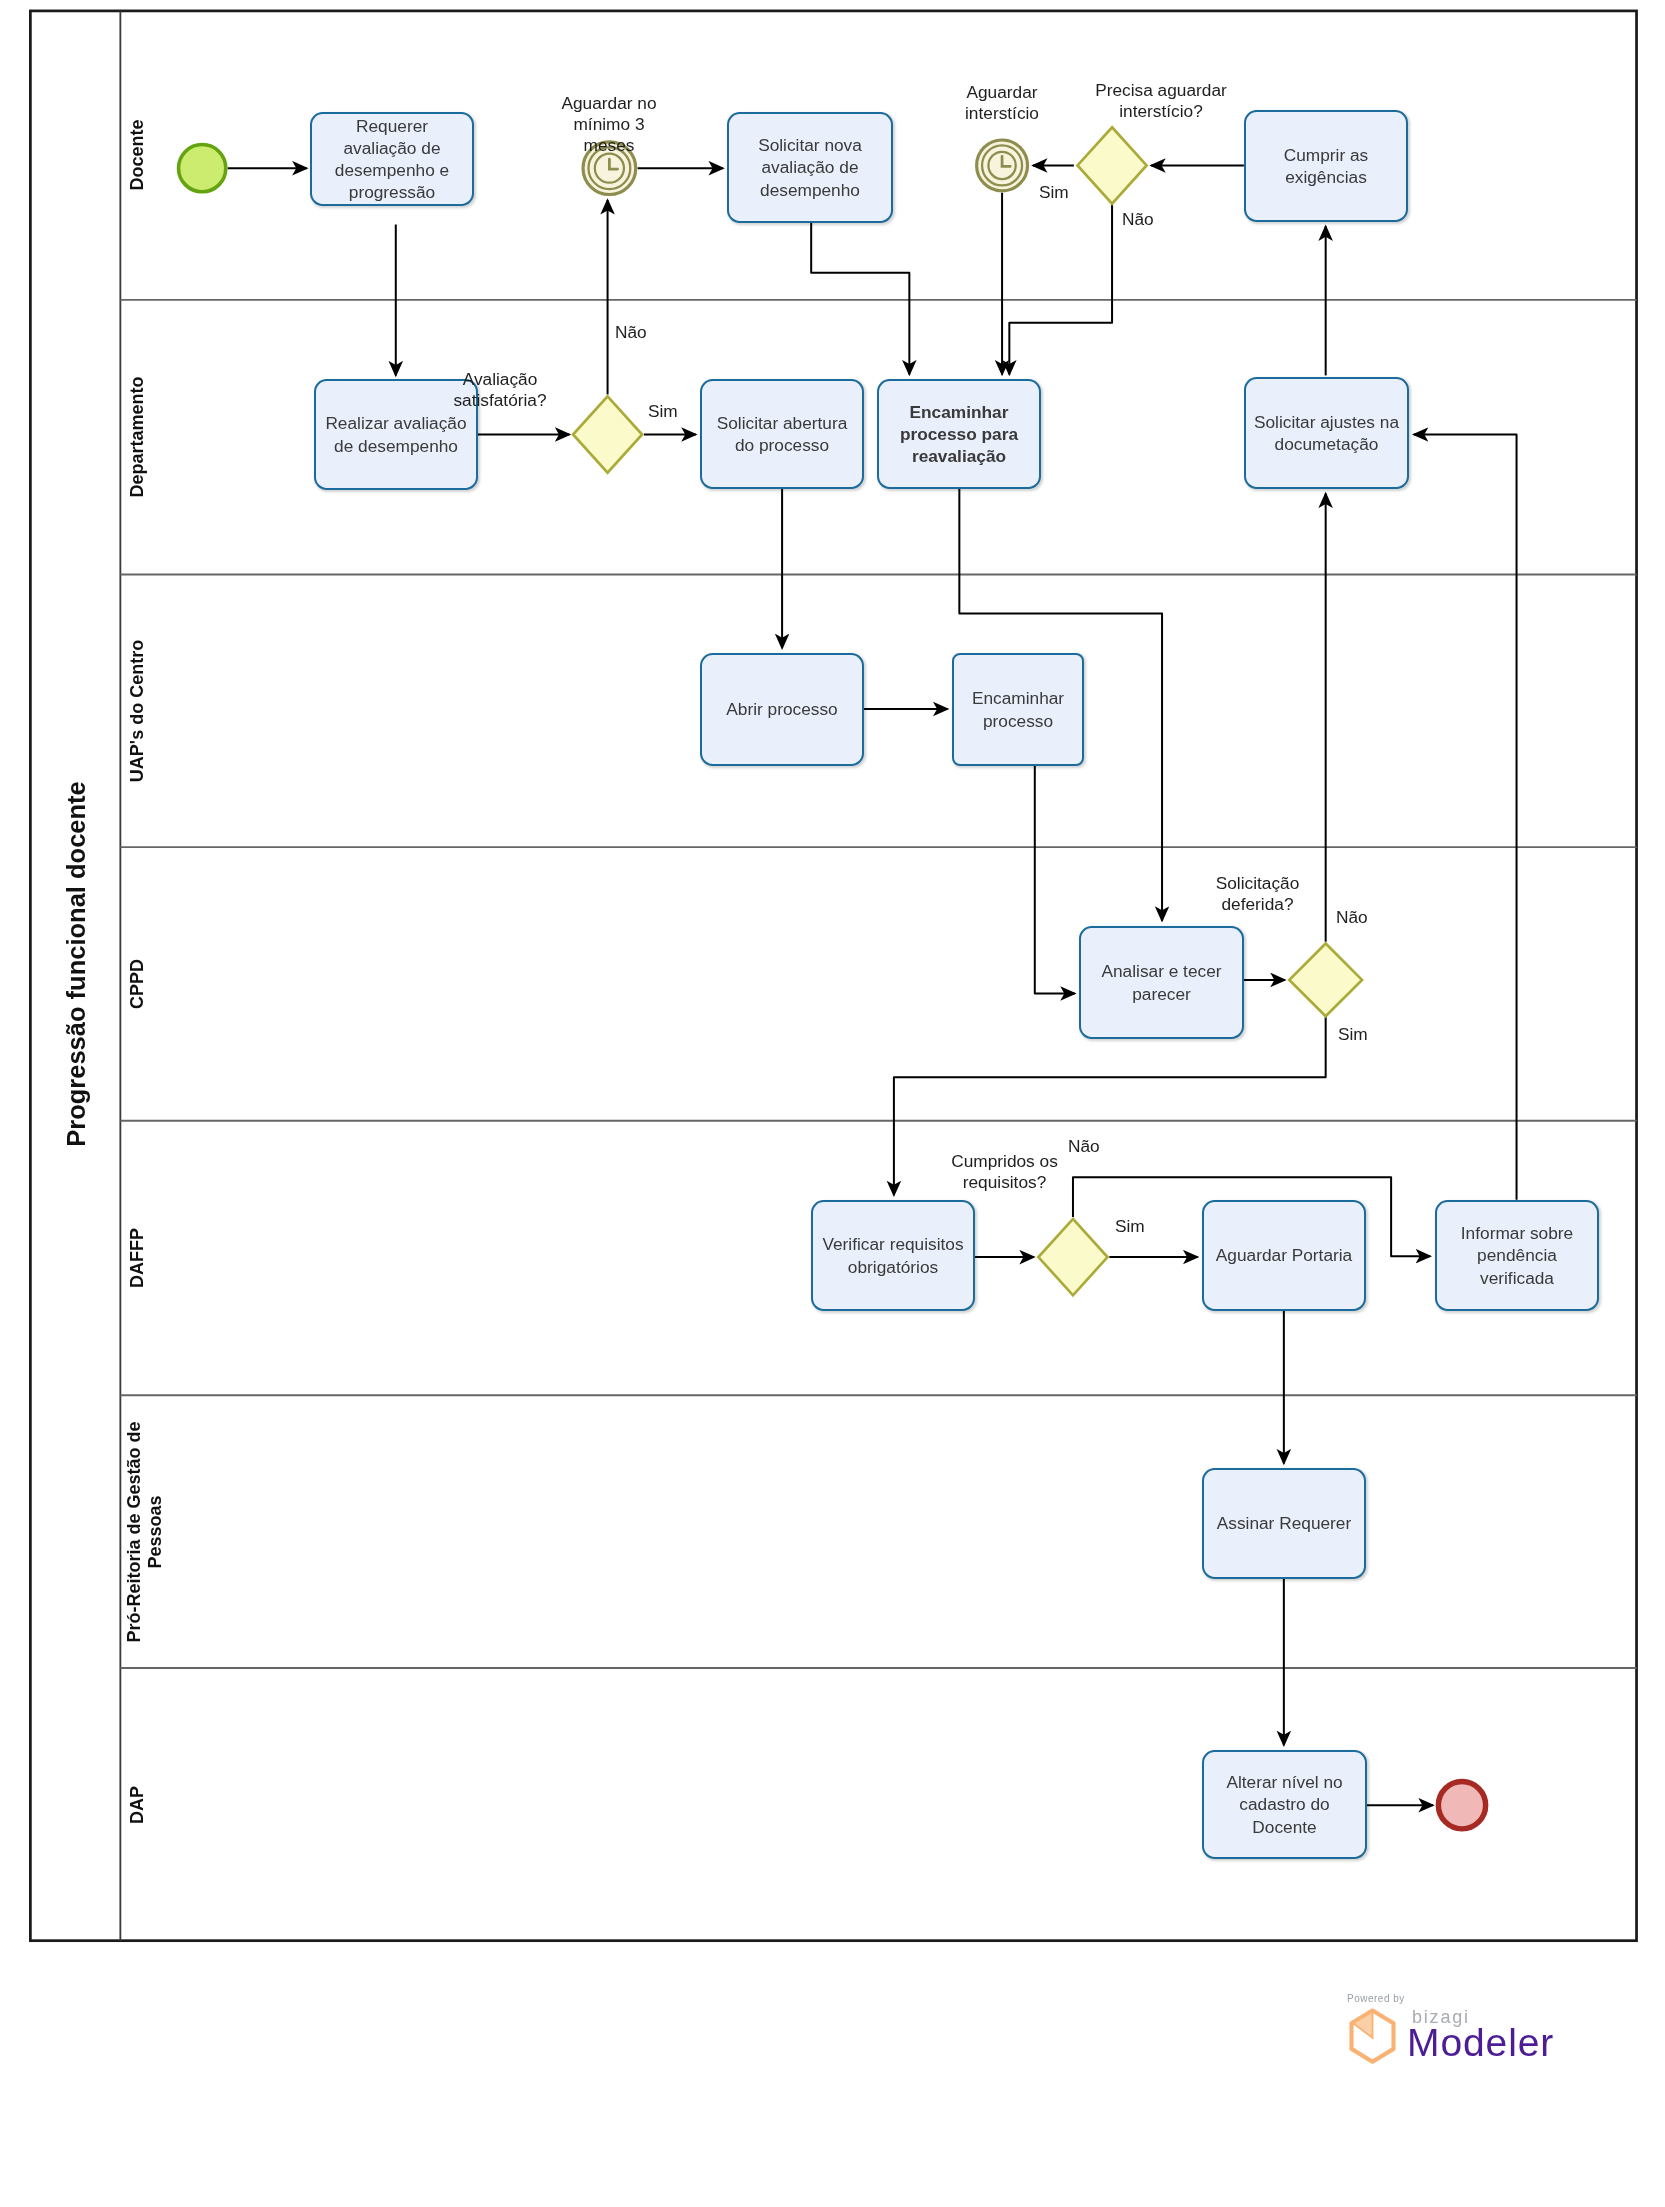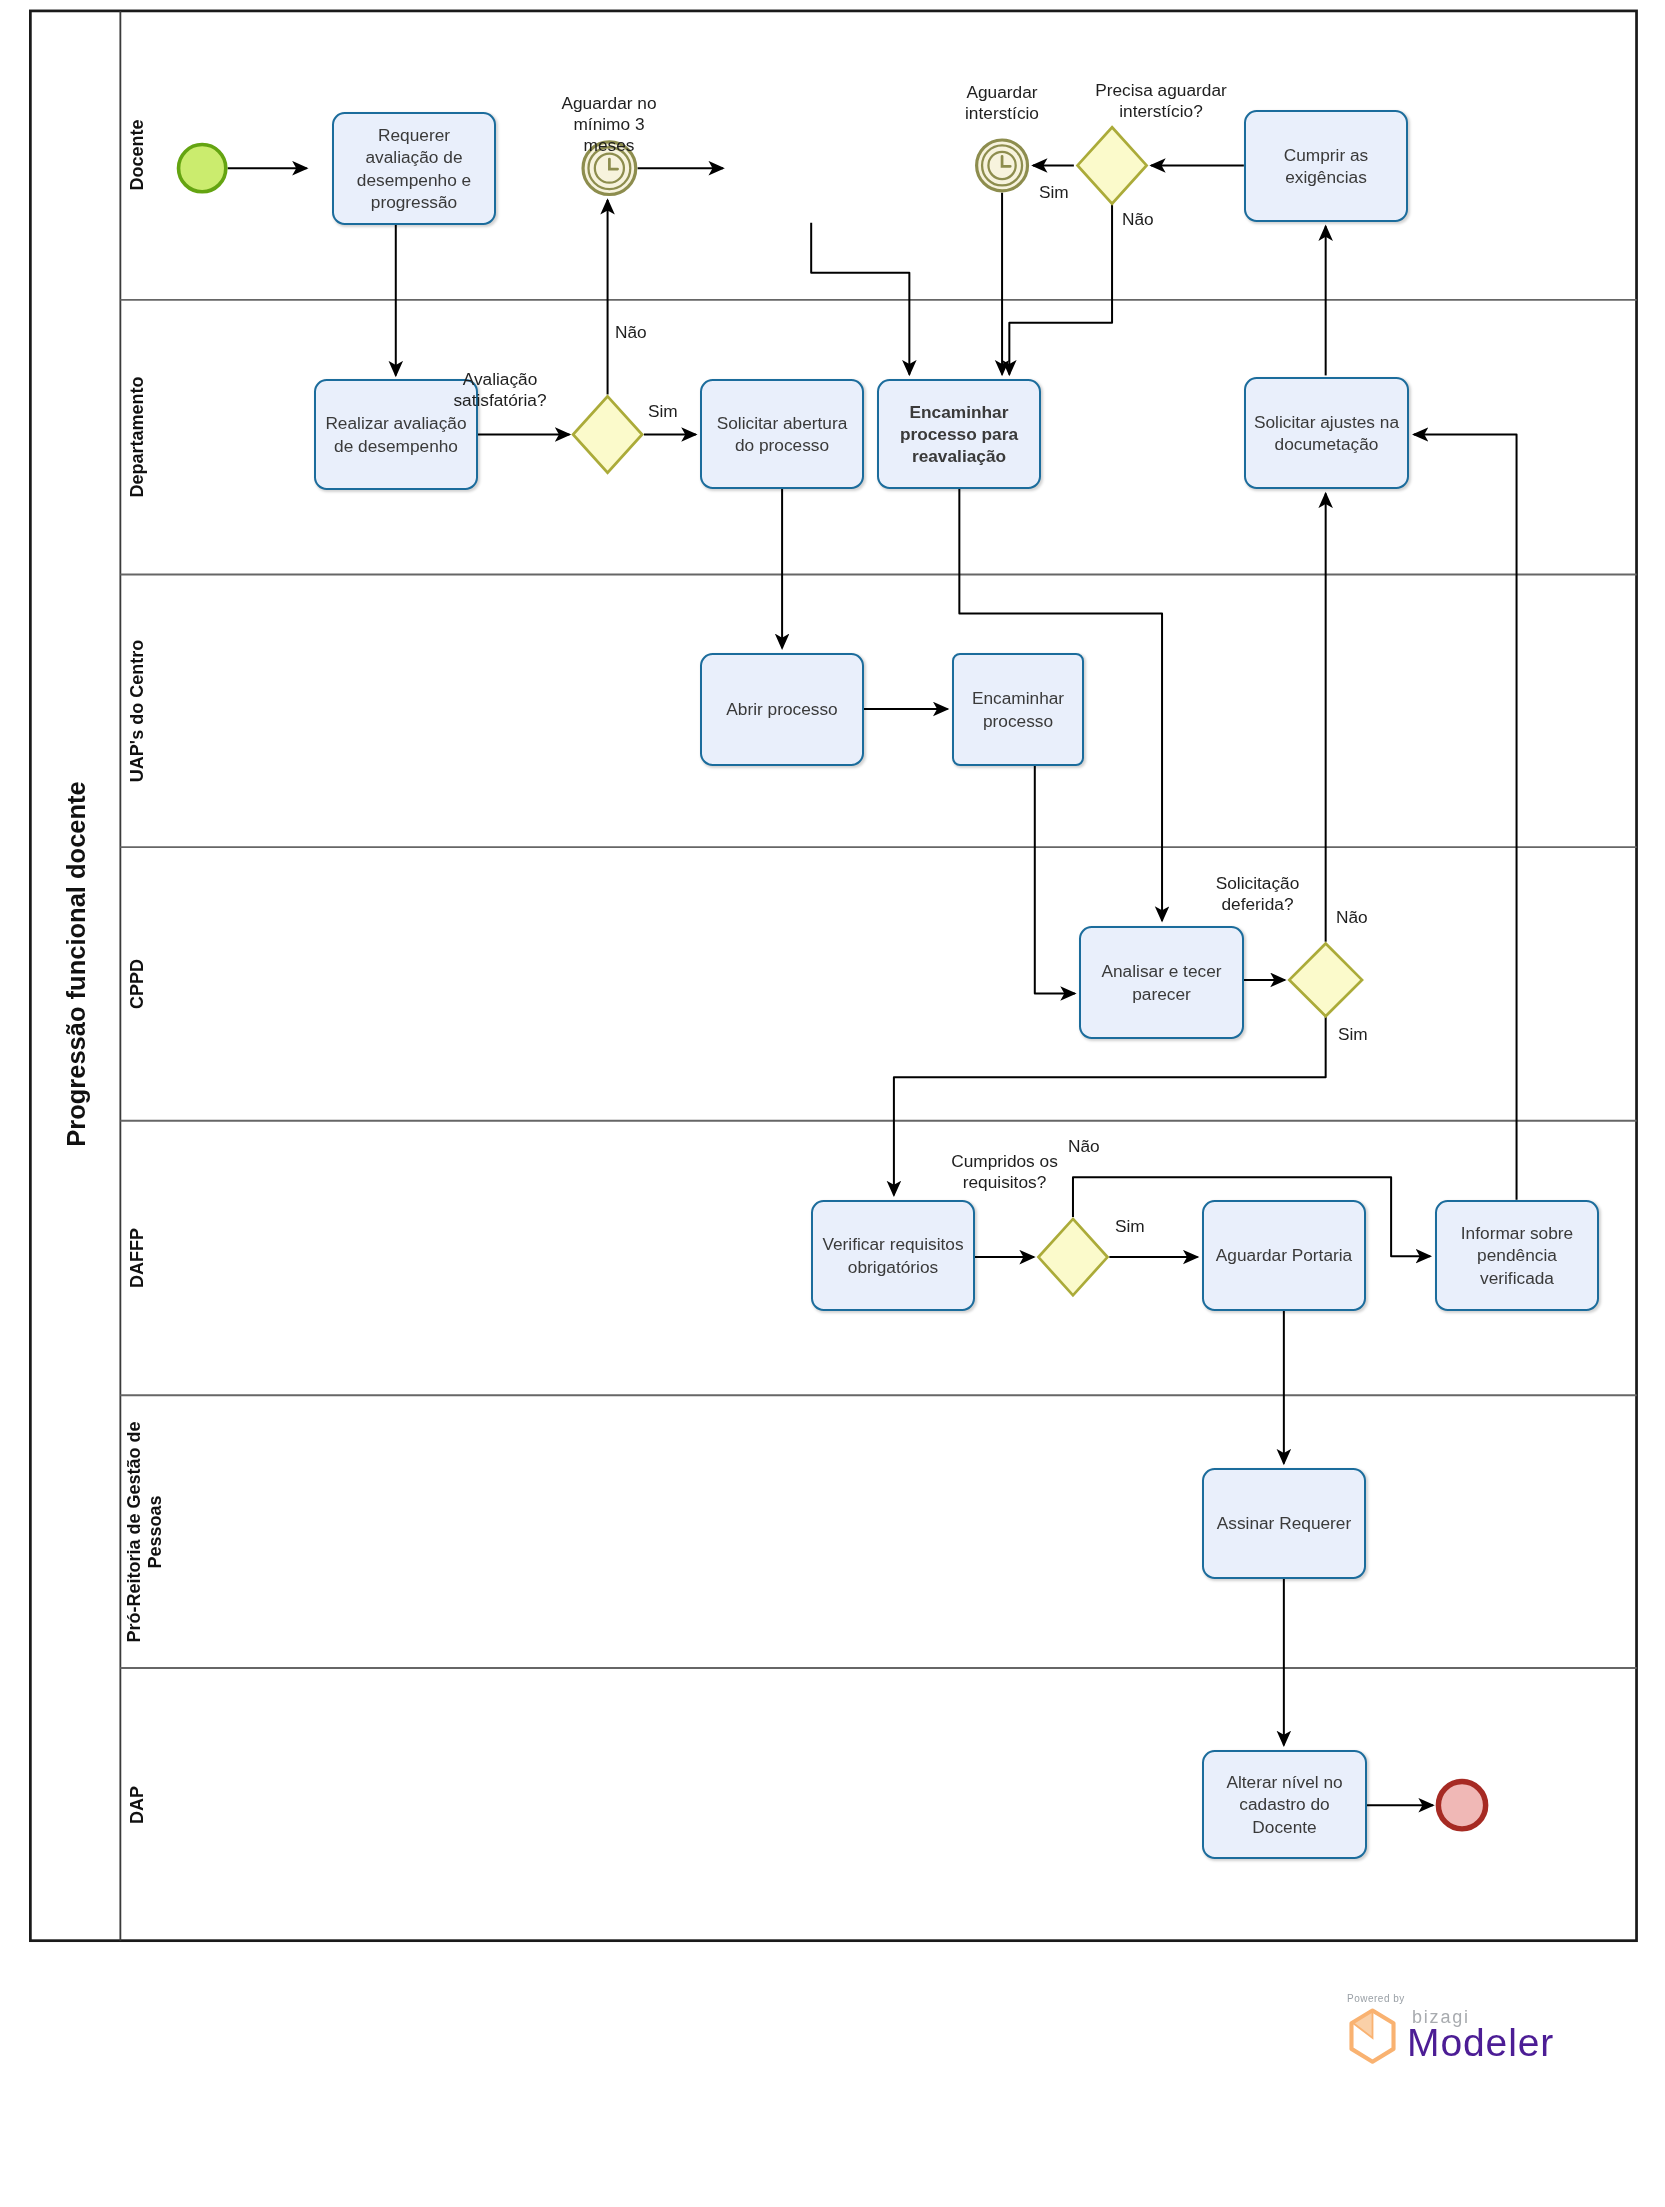--- a/index.html
+++ b/index.html
@@ -107,21 +107,22 @@
 
   <div class="pool-title" style="left:76px;top:964px;">Progressão funcional docente</div>
   <div class="vlabel" style="left:137px;top:155px;">Docente</div>
   <div class="vlabel" style="left:137px;top:437px;">Departamento</div>
   <div class="vlabel" style="left:137px;top:711px;">UAP's do Centro</div>
   <div class="vlabel" style="left:137px;top:984px;">CPPD</div>
   <div class="vlabel" style="left:137px;top:1258px;">DAFFP</div>
   <div class="vlabel wrap" style="left:145px;top:1532px;">Pró-Reitoria de Gestão de Pessoas</div>
   <div class="vlabel" style="left:137px;top:1805px;">DAP</div>
 
-  <div class="task" style="left:332px;top:112px;width:164px;height:113px;">Requerer avaliação de desempenho e progressão</div>
+  <div class="task" style="left:310px;top:112px;width:164px;height:94px;">Requerer avaliação de desempenho e progressão</div>
+  <div class="task" style="left:727px;top:112px;width:166px;height:111px;">Solicitar nova avaliação de desempenho</div>
   <div class="task" style="left:1244px;top:110px;width:164px;height:112px;">Cumprir as exigências</div>
   <div class="task" style="left:314px;top:379px;width:164px;height:111px;">Realizar avaliação de desempenho</div>
   <div class="task" style="left:700px;top:379px;width:164px;height:110px;">Solicitar abertura do processo</div>
   <div class="task" style="left:877px;top:379px;width:164px;height:110px;font-weight:bold;">Encaminhar processo para reavaliação</div>
   <div class="task" style="left:1244px;top:377px;width:165px;height:112px;">Solicitar ajustes na documetação</div>
   <div class="task" style="left:700px;top:653px;width:164px;height:113px;">Abrir processo</div>
   <div class="task" style="left:952px;top:653px;width:132px;height:113px;border-radius:8px;">Encaminhar processo</div>
   <div class="task" style="left:1079px;top:926px;width:165px;height:113px;">Analisar e tecer parecer</div>
   <div class="task" style="left:811px;top:1200px;width:164px;height:111px;">Verificar requisitos obrigatórios</div>
   <div class="task" style="left:1202px;top:1200px;width:164px;height:111px;">Aguardar Portaria</div>

